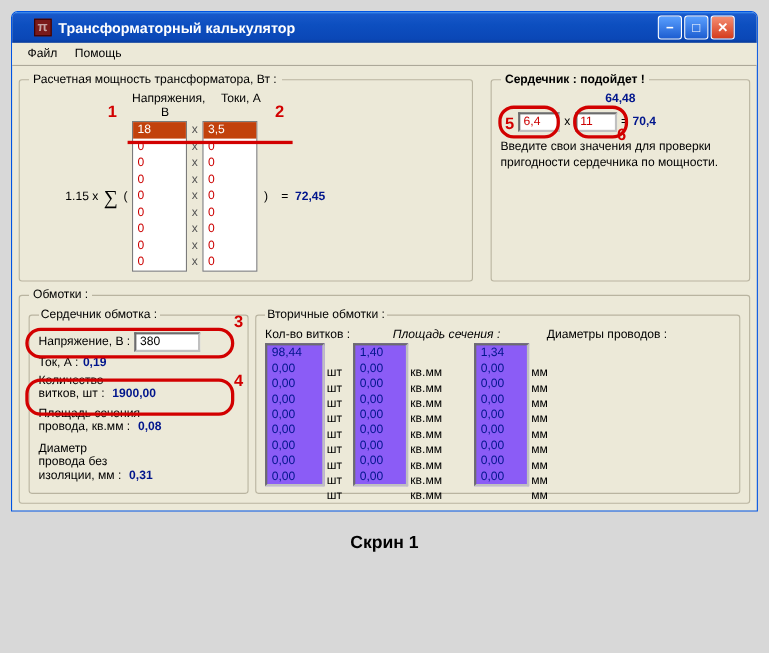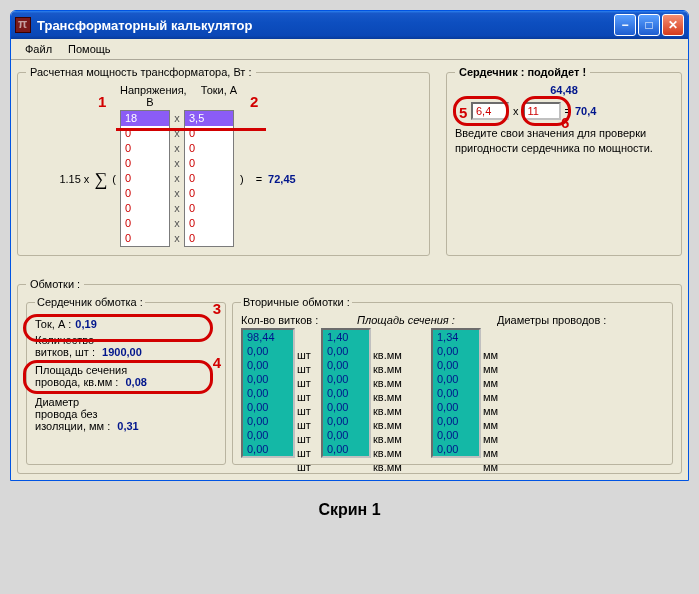--- a/index.html
+++ b/index.html
@@ -17,21 +17,21 @@
     border: 1px solid #0054e3;
     border-radius: 6px 6px 0 0;
     overflow: hidden;
   }
   .titlebar {
     background: linear-gradient(to bottom, #2a80ef 0%, #1858c9 8%, #0d4fc0 40%, #0a47b6 88%, #083a9a 100%);
     color: #fff;
     height: 28px;
     display: flex;
     align-items: center;
-    padding: 0 4px;
+    padding: 0 20px;
     font-weight: bold;
     font-size: 13px;
   }
   .titlebar .app-icon {
     width: 16px; height: 16px;
     background: #7a1a1a;
     margin-right: 6px;
     border: 1px solid #3b0000;
     display: inline-block;
     position: relative;
@@ -63,21 +63,21 @@
     background: linear-gradient(to bottom, #f58f73, #d43b1c);
   }
   .menubar {
     background: #ece9d8;
     display: flex;
     padding: 2px 6px;
     border-bottom: 1px solid #aca899;
   }
   .menuitem { padding: 2px 8px; }
   .content { padding: 6px; }
-  .row-top { display: flex; gap: 16px; margin-bottom: 22px; }
+  .row-top { display: flex; gap: 16px; margin-bottom: 6px; }
   fieldset.group {
     border: 1px solid #b9b4a0;
     border-radius: 3px;
     padding: 6px 8px 8px 8px;
     margin: 0;
   }
   fieldset.group > legend { padding: 0 4px; color: #000; }
   .power-box { flex: 1; position: relative; }
   .core-box { width: 236px; }
   .core-box legend { color: #0b5e00; font-weight: bold; }
@@ -85,21 +85,21 @@
   .headers span { width: 50px; text-align: center; }
   .headers .gap { width: 14px; }
   .table-area { display: flex; align-items: center; margin-top: 2px; }
   .prefix { width: 94px; text-align: right; padding-right: 4px; display:flex; align-items:center; justify-content:flex-end; }
   .col {
     width: 50px;
     border: 1px solid #7b7b7b;
     background: #fff;
   }
   .col .cell { padding: 0 4px; color: #c00; height: 15px; line-height: 15px; }
-  .col .cell.selected { background: #8b5cf6; color: #fff; }
+  .col .cell.selected { background: #c2410c; color: #fff; }
   .xcol { width: 14px; }
   .xcol div { height: 15px; line-height: 15px; text-align: center; color: #555; }
   .sigma {
     font-family: 'Times New Roman', serif;
     font-size: 18px;
     line-height: 14px;
     display: inline-block;
     margin: 0 2px;
   }
   .eq { margin: 0 6px; }
@@ -153,21 +153,21 @@
     margin-left: 4px;
   }
   .sec-headers { display: flex; }
   .sec-headers > div { text-align: left; }
   .sec-col-h1 { width: 116px; }
   .sec-col-h2 { width: 140px; font-style: italic; }
   .sec-col-h3 { flex: 1; }
   .sec-grid { display: flex; gap: 0; margin-top: 2px; }
   .listbox {
     border: 2px inset #c0c0c0;
-    background: #14b8a6;
+    background: #8b5cf6;
     height: 130px;
     overflow: hidden;
   }
   .listbox .r { height: 14px; line-height: 14px; padding: 0 4px; color: #00158c; }
   .unitcol { width: 26px; }
   .unitcol .u { height: 14px; line-height: 14px; padding: 0 2px; color: #000; position:relative; top:20px; }
   .c-turns { width: 54px; }
   .c-area { width: 50px; }
   .c-dia { width: 50px; }
   .caption {
@@ -277,20 +277,24 @@
     </div>
 
     <fieldset class="group">
       <legend>Обмотки :</legend>
       <div class="windings">
         <fieldset class="nested w-left" style="position:relative;">
           <legend>Сердечник обмотка :</legend>
           <span class="redlabel" style="top:-8px; right:4px;">3</span>
           <span class="circle" style="top:6px; left:-4px; width:190px; height:28px;"></span>
           <div class="kv">
+            <span class="lab">Напряжение, В :</span>
+            <input class="field" value="380" style="">
+          </div>
+          <div class="kv">
             <span class="lab">Ток, А :</span>
             <span class="val">0,19</span>
           </div>
           <span class="redlabel" style="top:46px; right:4px;">4</span>
           <span class="circle" style="top:52px; left:-4px; width:190px; height:34px;"></span>
           <div class="kv" style="display:block;">
             <span class="lab">Количество</span><br>
             <span class="lab">витков, шт :</span>
             <span class="val">1900,00</span>
           </div>

